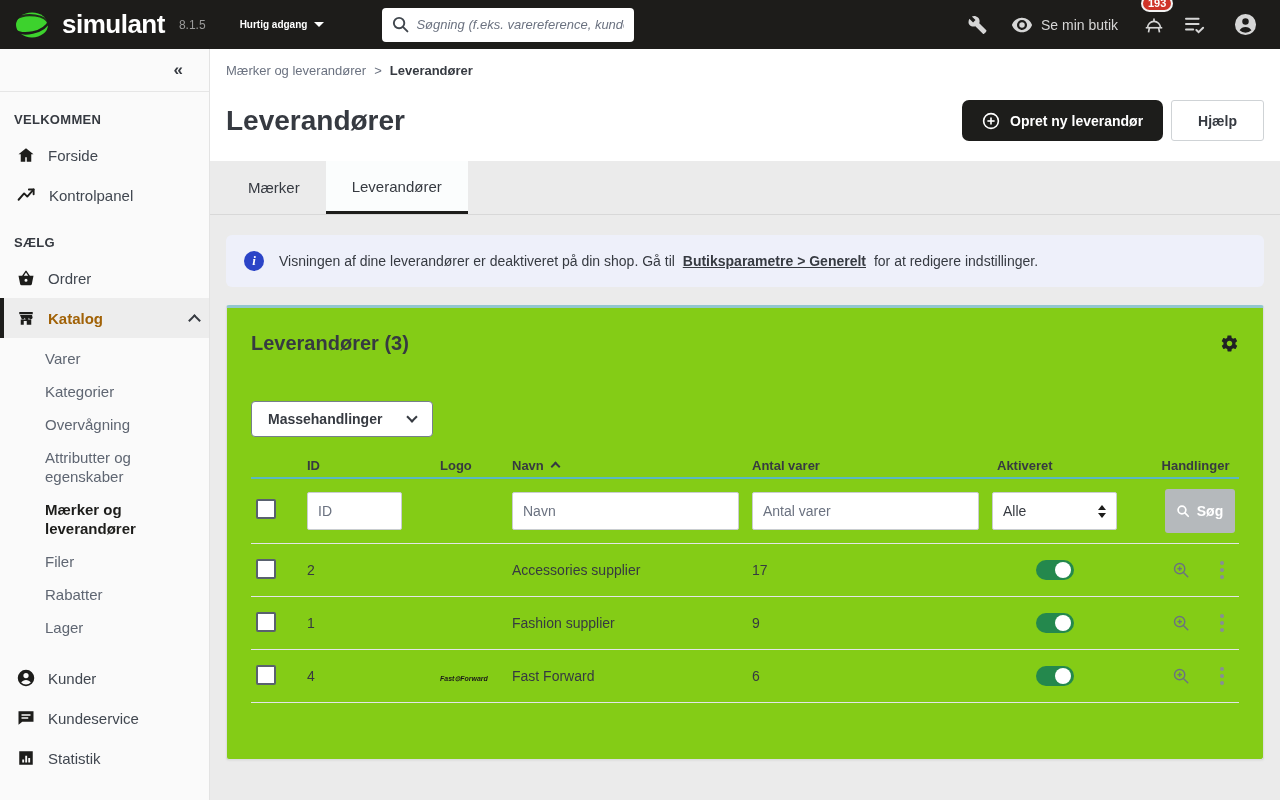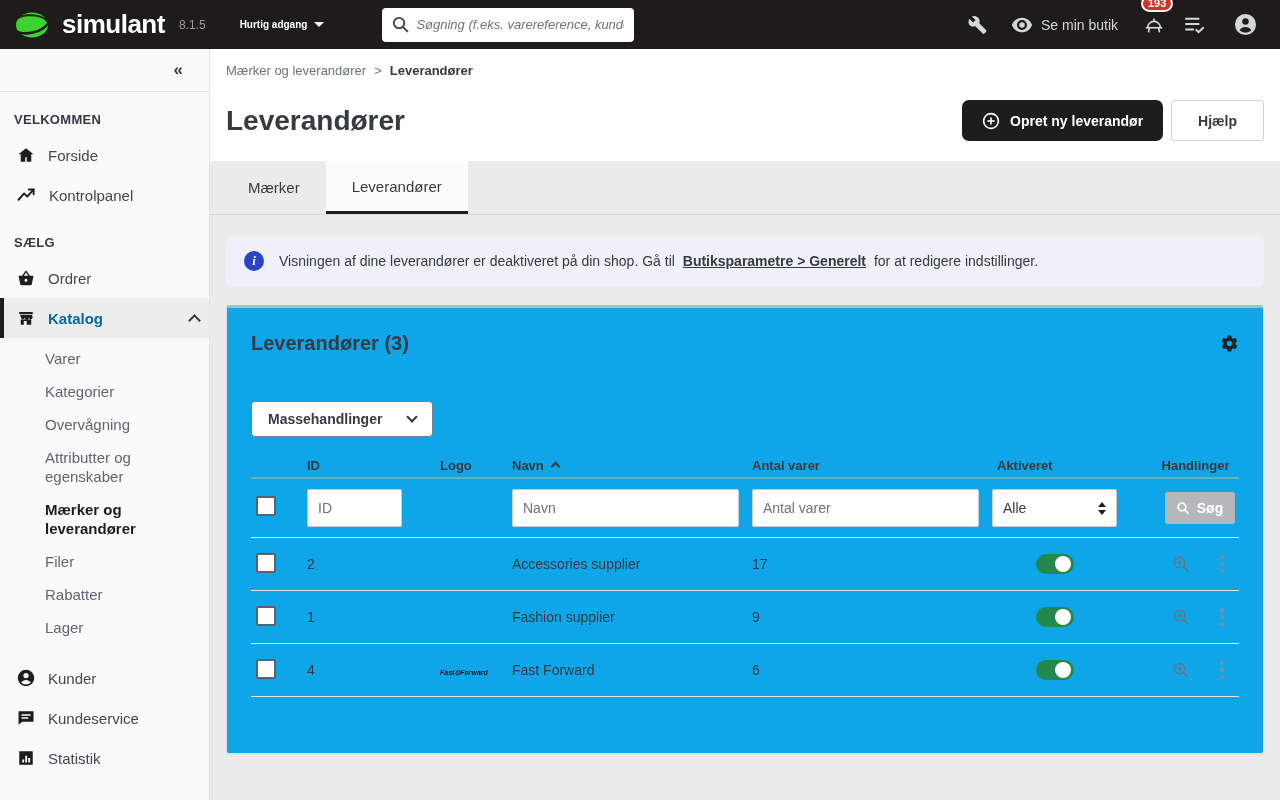--- a/index.html
+++ b/index.html
@@ -37,21 +37,21 @@
     border-right:1px solid #e3e3e3; }
   .collapse-strip { height:43px; border-bottom:1px solid #e6e6e6; display:flex;
     align-items:center; justify-content:flex-end; padding-right:26px; }
   .collapse-btn { font-size:17px; font-weight:700; color:#363a41; cursor:pointer; }
   .side-section { font-size:13px; font-weight:700; letter-spacing:0.3px; color:#363a41;
     padding:20px 14px 8px; }
   .side-item { display:flex; align-items:center; gap:13px; height:40px; padding:0 10px 0 17px;
     font-size:15px; color:#414750; cursor:pointer; position:relative; }
   .side-item .lbl { flex:1; }
   .side-item.active { background:#ededed; border-left:4px solid #1d1d1b; padding-left:13px;
-    font-weight:700; color:#0369a1; }
+    font-weight:700; color:#a16207; }
   .sub-list { padding:4px 0 14px; }
   .sub-item { padding:7px 10px 7px 45px; font-size:15px; color:#5f6672; cursor:pointer; line-height:19px; }
   .sub-item.active { color:#1d1d1b; font-weight:700; }
   .chev-up { width:9px; height:9px; border-left:2px solid #363a41; border-top:2px solid #363a41;
     transform:rotate(45deg); margin-top:4px; }
 
   
   .main { position:absolute; top:49px; left:210px; width:1070px; }
   .page-head { background:#fff; padding:14px 16px 0; height:112px; }
   .breadcrumb { font-size:13px; color:#6b7280; display:flex; gap:8px; }
@@ -72,21 +72,21 @@
   .tab.active { background:#fbfdfd; border-bottom:3px solid #1d1d1b; }
 
   .notice { margin:20px 16px 0; height:52px; background:#eef0fa; border-radius:6px;
     display:flex; align-items:center; gap:15px; padding:0 18px; font-size:14px; color:#363a41; }
   .info-ic { width:20px; height:20px; min-width:20px; border-radius:50%; background:#2b44c7;
     color:#fff; font-weight:700; font-size:13px; display:flex; align-items:center;
     justify-content:center; font-family:"Liberation Serif", serif; font-style:italic; }
   .notice a { color:#363a41; font-weight:700; text-decoration:underline; cursor:pointer; }
   .notice .seg { margin:0 4px 0 0; }
 
-  .panel { margin:18px 16px 0; background:#0ea5e9; border:1px solid #dcdee0;
+  .panel { margin:18px 16px 0; background:#84cc16; border:1px solid #dcdee0;
     border-top:3px solid #92c6cf; border-radius:3px; padding:24px 24px 56px;
     box-shadow:0 1px 2px rgba(0,0,0,0.05); }
   .panel-head { display:flex; align-items:center; justify-content:space-between; }
   .panel-title { font-size:20px; font-weight:700; color:#363a41; }
   .gear-btn { cursor:pointer; display:flex; }
 
   .bulk-btn { margin-top:46px; display:inline-flex; align-items:center; gap:26px;
     border:1px solid #75808a; border-radius:4px; background:#fff; height:36px; padding:0 16px;
     font-size:14px; font-weight:700; color:#363a41; cursor:pointer;
     font-family:"Liberation Sans", sans-serif; }
@@ -110,21 +110,21 @@
   .flt-input::placeholder { color:#6b7280; }
   .flt-wide { width:227px; }
   .select-fake { width:125px; height:38px; border:1px solid #c9cdd0; border-radius:2px;
     background:#fff; display:flex; align-items:center; padding:0 10px; font-size:14px;
     color:#363a41; cursor:pointer; }
   .steppers { margin-left:auto; display:flex; flex-direction:column; gap:3px; }
   .tri-up { width:0; height:0; border-left:4px solid transparent; border-right:4px solid transparent;
     border-bottom:5px solid #1d1d1b; }
   .tri-dn { width:0; height:0; border-left:4px solid transparent; border-right:4px solid transparent;
     border-top:5px solid #1d1d1b; }
-  .btn-search { width:70px; height:32px; background:#b5b9bc; border:none; border-radius:3px;
+  .btn-search { width:70px; height:44px; background:#b5b9bc; border:none; border-radius:3px;
     color:#fff; font-weight:700; font-size:14px; display:flex; align-items:center; gap:7px;
     justify-content:center; cursor:pointer; margin:0 auto; font-family:"Liberation Sans", sans-serif; }
 
   .data-row { height:53px; border-bottom:1px solid #e3e5e7; font-size:14px; color:#363a41; }
   .cbx { appearance:none; -webkit-appearance:none; width:20px; height:20px;
     border:2px solid #59616e; border-radius:2px; background:#fff; cursor:pointer; margin-left:5px; }
   .cell-pad { padding-right:8px; }
   .logo-txt { font-size:7px; font-weight:700; font-style:italic; color:#1a1a1a; letter-spacing:0; }
   .toggle { width:38px; height:20px; background:#24884d; border-radius:10px; position:relative;
     cursor:pointer; margin:0 auto 0 44px; }

